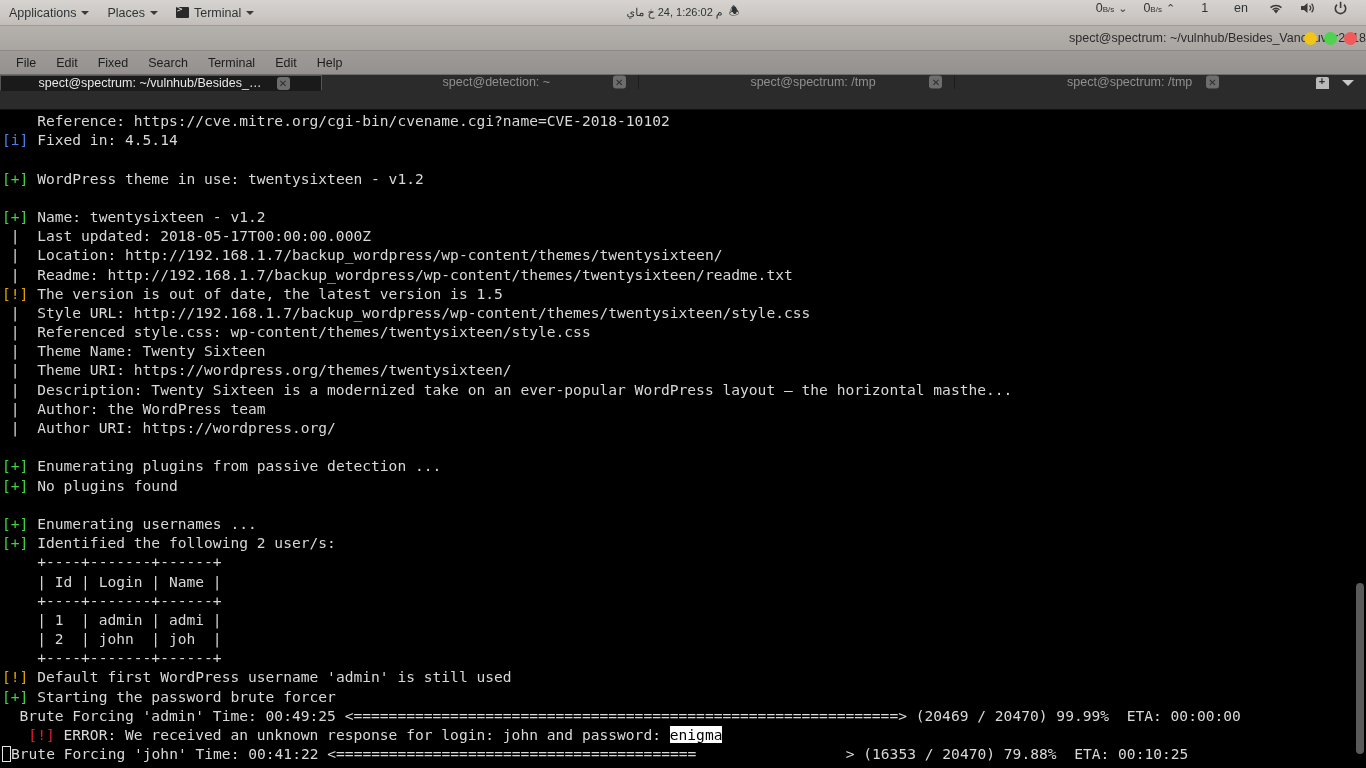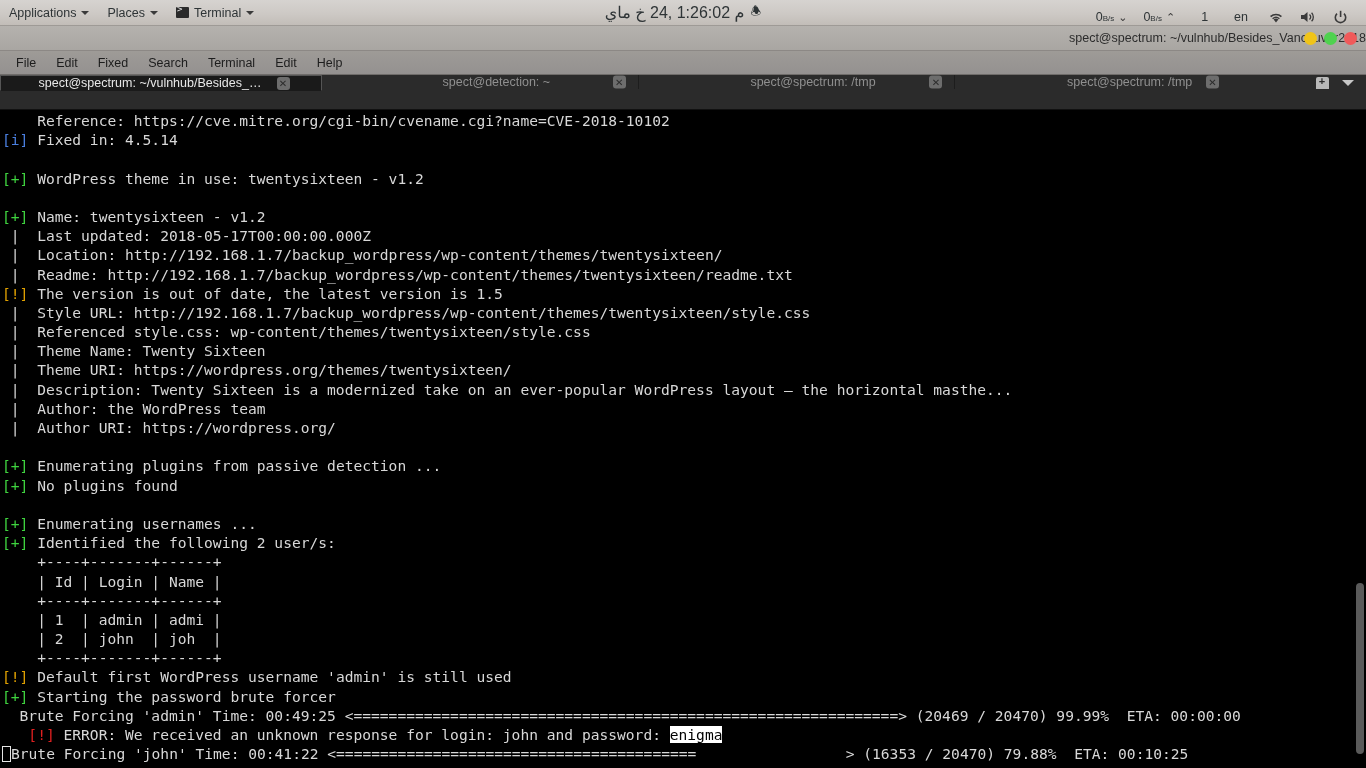--- a/index.html
+++ b/index.html
@@ -44,23 +44,23 @@
     color: #e6e6e6; font-size: 9px;
     font-family: "DejaVu Sans Mono", monospace;
   }
   #panel-center {
     position: absolute; left: 0; right: 0;
     display: flex; justify-content: center; align-items: center;
     gap: 6px; height: 26px;
     pointer-events: none;
   }
   #panel-center > * { pointer-events: auto; }
-  .clock-text { font-size: 16px; color: #2e3436; }
+  .clock-text { font-size: 11px; color: #2e3436; }
   #panel-right {
-    margin-left: auto; display: flex; align-items: flex-start;
+    margin-left: auto; display: flex; align-items: flex-end;
     height: 17px; padding-right: 6px;
   }
   .panel-item {
     display: flex; align-items: center; gap: 4px;
     padding: 0 8px; height: 26px; font-size: 12.5px; color: #2e3436;
   }
   .netspeed { font-size: 12.5px; }
   .netspeed sub { font-size: 8px; vertical-align: baseline; }
   .chev { font-size: 11px; color: #3a3a3a; }
   .wifi-ico, .vol-ico, .pow-ico { display:inline-block; }

